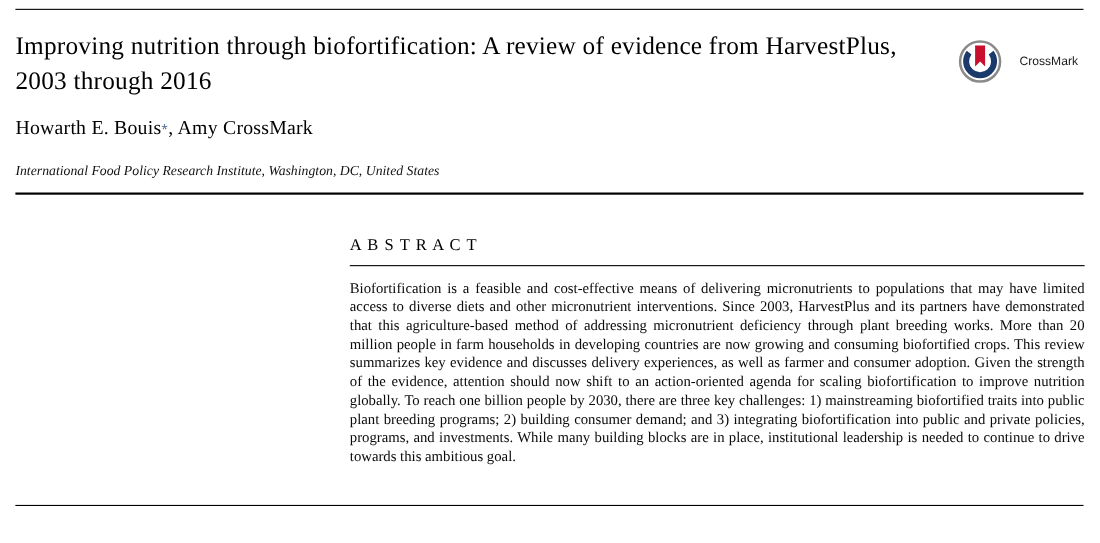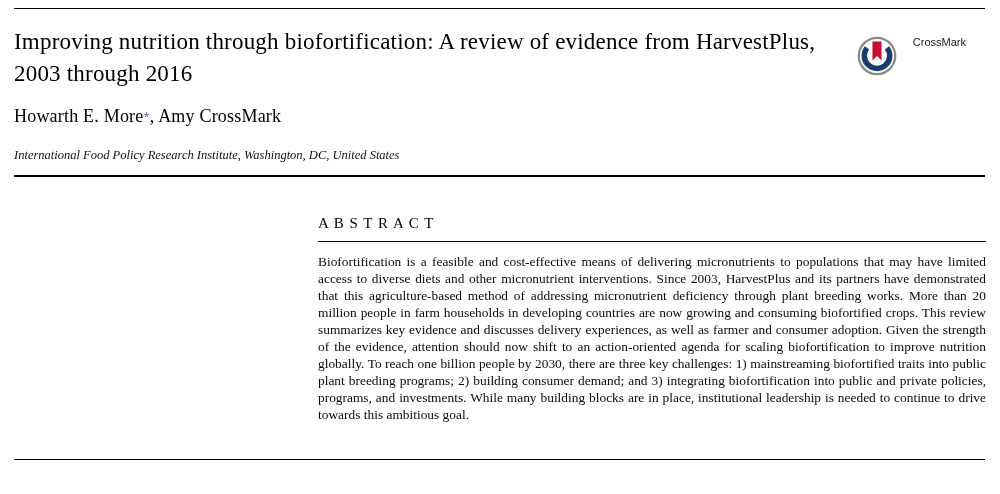--- a/index.html
+++ b/index.html
@@ -33,24 +33,24 @@
     top: 26px;
     width: 835px;
     font-size: 23px;
     line-height: 32px;
     font-weight: 400;
     letter-spacing: 0.2px;
   }
 
   .crossmark {
     position: absolute;
-    right: 34px;
+    right: 20px;
     top: 36px;
     display: flex;
-    align-items: flex-start;
+    align-items: center;
     gap: 16px;
     cursor: pointer;
   }
   .crossmark svg { display: block; }
   .crossmark-label {
     font-family: "Liberation Sans", sans-serif;
     font-size: 11px;
     color: #1a1a1a;
   }
 
@@ -114,21 +114,21 @@
       <svg width="40" height="40" viewBox="0 0 44 44" aria-hidden="true">
         <circle cx="22" cy="22" r="20" fill="#ffffff" stroke="#8a8a8a" stroke-width="2.5"></circle>
         <path d="M 11 13 A 14 14 0 1 0 33 13" fill="none" stroke="#1a3a6b" stroke-width="6"></path>
         <polygon points="17,6 27,6 27,27 22,22 17,27" fill="#c8102e"></polygon>
       </svg>
     </span>
     <span class="crossmark-label">CrossMark</span>
   </div>
 
   <div class="authors">
-    <span>Howarth E. More</span><sup>⁎</sup><span>, </span><span>Amy CrossMark</span>
+    <span>Howarth E. Bouis</span><sup>⁎</sup><span>, </span><span>Amy CrossMark</span>
   </div>
 
   <div class="affiliation">International Food Policy Research Institute, Washington, DC, United States</div>
 
   <div class="rule rule-mid"></div>
 
   <div class="abstract">
     <div class="abstract-heading">A B S T R A C T</div>
     <div class="abstract-rule"></div>
     <div class="abstract-text">Biofortification is a feasible and cost-effective means of delivering micronutrients to populations that may have limited access to diverse diets and other micronutrient interventions. Since 2003, HarvestPlus and its partners have demonstrated that this agriculture-based method of addressing micronutrient deficiency through plant breeding works. More than 20 million people in farm households in developing countries are now growing and consuming biofortified crops. This review summarizes key evidence and discusses delivery experiences, as well as farmer and consumer adoption. Given the strength of the evidence, attention should now shift to an action-oriented agenda for scaling biofortification to improve nutrition globally. To reach one billion people by 2030, there are three key challenges: 1) mainstreaming biofortified traits into public plant breeding programs; 2) building consumer demand; and 3) integrating biofortification into public and private policies, programs, and investments. While many building blocks are in place, institutional leadership is needed to continue to drive towards this ambitious goal.</div>

